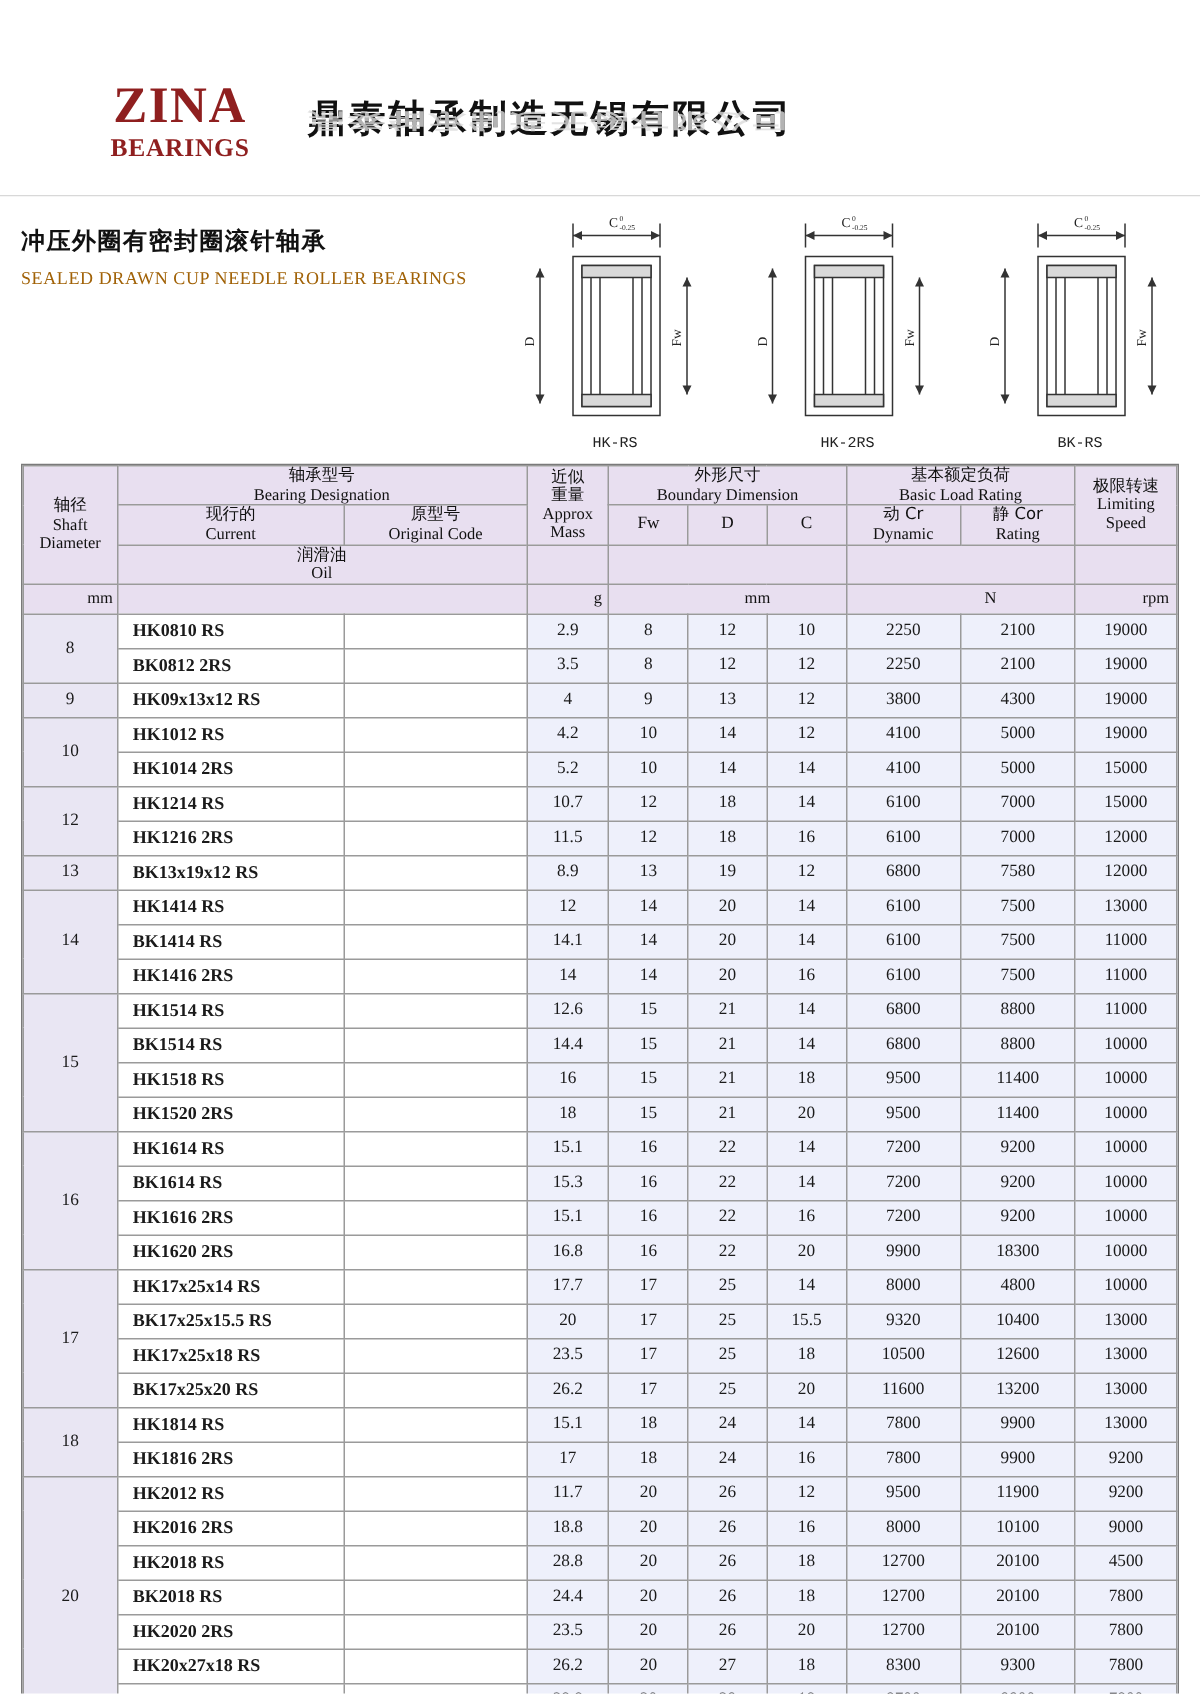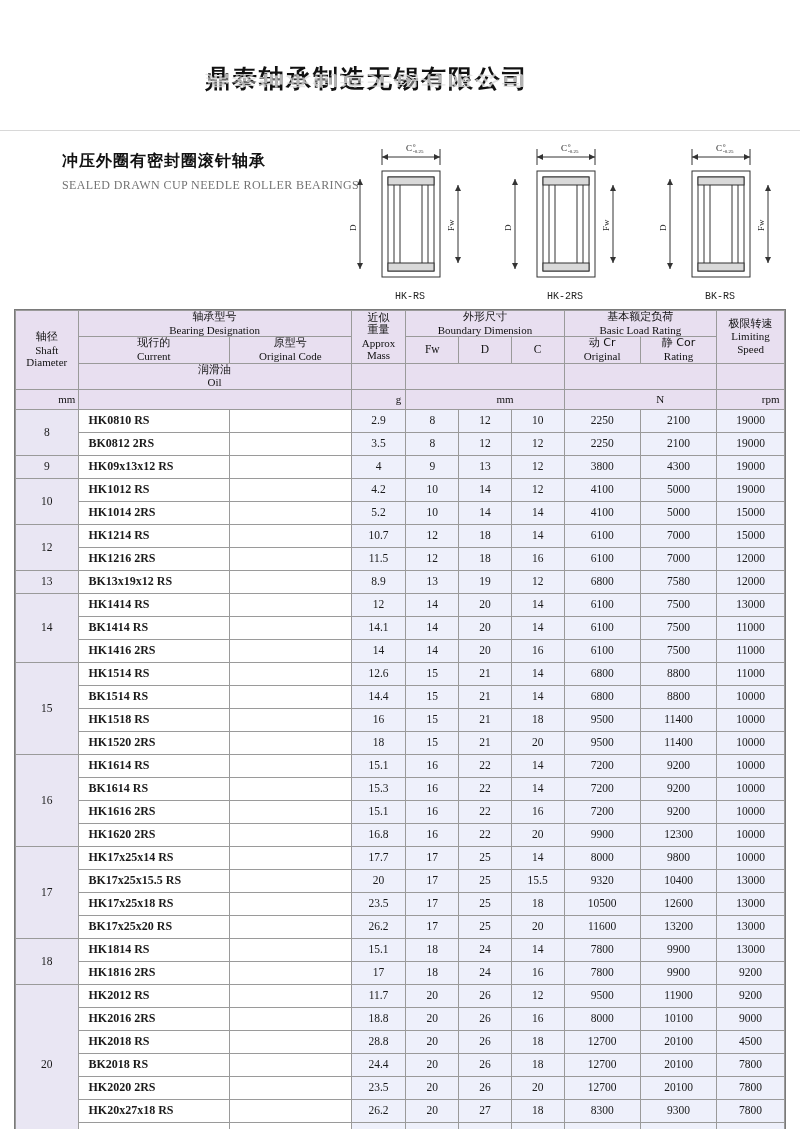--- a/index.html
+++ b/index.html
@@ -57,30 +57,30 @@
     transform-origin:top left;
     opacity:.8;
   }
   
   .titleband{
     position:relative;
     height:178px;
     background:#ffffff;
   }
   .titles{
-    position:absolute;left:14px;top:20px;margin-left:48px;
+    position:absolute;left:14px;top:20px;
   }
   .titles .t-cn{
     font-family:"DejaVu Sans", sans-serif;
     font-size:16px;font-weight:bold;color:#111;
     letter-spacing:1px;
   }
   .titles .t-en{
     font-family:"Liberation Serif", serif;
-    font-size:12px;color:#737373;margin-top:6px;letter-spacing:.4px;
+    font-size:12px;color:#a16207;margin-top:6px;letter-spacing:.4px;
   }
   .figures{
     position:absolute;left:340px;top:8px;
     width:450px;height:160px;
     display:flex;justify-content:space-between;
   }
   .fig{width:140px;position:relative;}
   .fig svg{display:block;}
   .fig .cap{
     text-align:center;font-family:Liberation Mono, monospace;
@@ -138,20 +138,24 @@
   .topbar{height:12px;background:#ffffff;}
 </style>
 </head>
 <body>
 
 <div class="page">
 
   <div class="topbar"></div>
 
   <div class="header">
+    <div class="logo">
+      <div class="zina">ZINA</div>
+      <div class="bearings">BEARINGS</div>
+    </div>
     <div class="cn-title">鼎泰轴承制造无锡有限公司</div>
     <div class="cn-title-shadow">鼎泰轴承制造无锡有限公司</div>
   </div>
 
   <div class="titleband">
     <div class="titles">
       <div class="t-cn">冲压外圈有密封圈滚针轴承</div>
       <div class="t-en">SEALED DRAWN CUP NEEDLE ROLLER BEARINGS</div>
     </div>
 
@@ -296,21 +300,21 @@
           </th>
           <th class="colw-orig">
             <div class="cn">原型号</div>
             <div class="en">Original Code</div>
           </th>
           <th class="colw-dim">Fw</th>
           <th class="colw-dim">D</th>
           <th class="colw-dim">C</th>
           <th class="colw-load">
             <div class="cn">动 Cr</div>
-            <div class="en">Original</div>
+            <div class="en">Dynamic</div>
           </th>
           <th class="colw-load">
             <div class="cn">静 Cor</div>
             <div class="en">Rating</div>
           </th>
         </tr>
         <tr>
           <th colspan="2">
             <div class="cn">润滑油</div>
             <div class="en">Oil</div>
@@ -537,33 +541,33 @@
             <td class="colw-speed">10000</td>
           </tr>
           <tr>
             <td class="desig colw-cur">HK1620 2RS</td>
             <td class="orig colw-orig"></td>
             <td class="colw-mass">16.8</td>
             <td class="colw-dim">16</td>
             <td class="colw-dim">22</td>
             <td class="colw-dim">20</td>
             <td class="colw-load">9900</td>
-            <td class="colw-load">12300</td>
+            <td class="colw-load">18300</td>
             <td class="colw-speed">10000</td>
           </tr>
           <tr>
             <td class="shaft colw-shaft" rowspan="4">17</td>
             <td class="desig colw-cur">HK17x25x14 RS</td>
             <td class="orig colw-orig"></td>
             <td class="colw-mass">17.7</td>
             <td class="colw-dim">17</td>
             <td class="colw-dim">25</td>
             <td class="colw-dim">14</td>
             <td class="colw-load">8000</td>
-            <td class="colw-load">9800</td>
+            <td class="colw-load">4800</td>
             <td class="colw-speed">10000</td>
           </tr>
           <tr>
             <td class="desig colw-cur">BK17x25x15.5 RS</td>
             <td class="orig colw-orig"></td>
             <td class="colw-mass">20</td>
             <td class="colw-dim">17</td>
             <td class="colw-dim">25</td>
             <td class="colw-dim">15.5</td>
             <td class="colw-load">9320</td>

